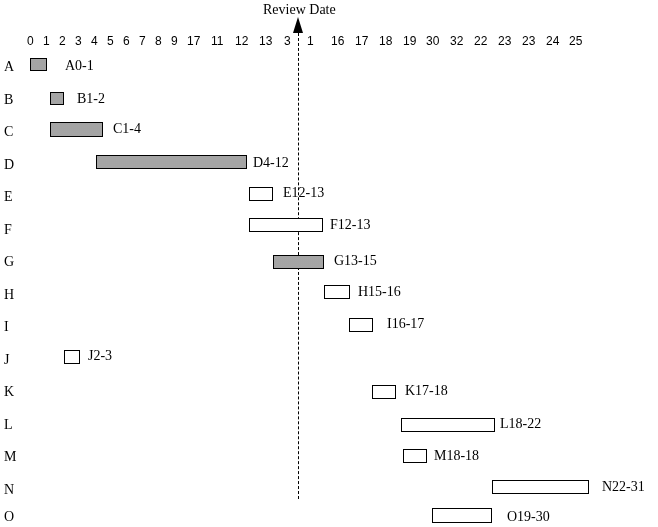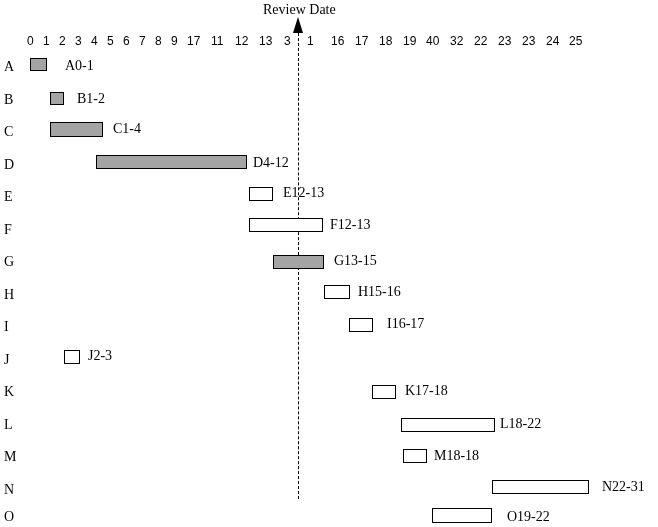--- a/index.html
+++ b/index.html
@@ -43,21 +43,21 @@
   <span class="tick" style="left:187px">17</span>
   <span class="tick" style="left:211px">11</span>
   <span class="tick" style="left:235px">12</span>
   <span class="tick" style="left:259px">13</span>
   <span class="tick" style="left:284px">3</span>
   <span class="tick" style="left:307px">1</span>
   <span class="tick" style="left:331px">16</span>
   <span class="tick" style="left:355px">17</span>
   <span class="tick" style="left:379px">18</span>
   <span class="tick" style="left:403px">19</span>
-  <span class="tick" style="left:426px">40</span>
+  <span class="tick" style="left:426px">30</span>
   <span class="tick" style="left:450px">32</span>
   <span class="tick" style="left:474px">22</span>
   <span class="tick" style="left:498px">23</span>
   <span class="tick" style="left:522px">23</span>
   <span class="tick" style="left:546px">24</span>
   <span class="tick" style="left:569px">25</span>
 </div>
 
 <div>
   <span class="row-label" style="top:60px">A</span>
@@ -114,14 +114,14 @@
   <div class="bar" style="left:401px;top:418px;width:94px;height:14px"></div>
   <span class="bar-label" style="left:500px;top:417px">L18-22</span>
 
   <div class="bar" style="left:403px;top:449px;width:24px;height:14px"></div>
   <span class="bar-label" style="left:434px;top:449px">M18-18</span>
 
   <div class="bar" style="left:492px;top:480px;width:97px;height:14px"></div>
   <span class="bar-label" style="left:602px;top:480px">N22-31</span>
 
   <div class="bar" style="left:432px;top:508px;width:60px;height:15px"></div>
-  <span class="bar-label" style="left:507px;top:510px">O19-22</span>
+  <span class="bar-label" style="left:507px;top:510px">O19-30</span>
 </div>
 
 </body></html>

